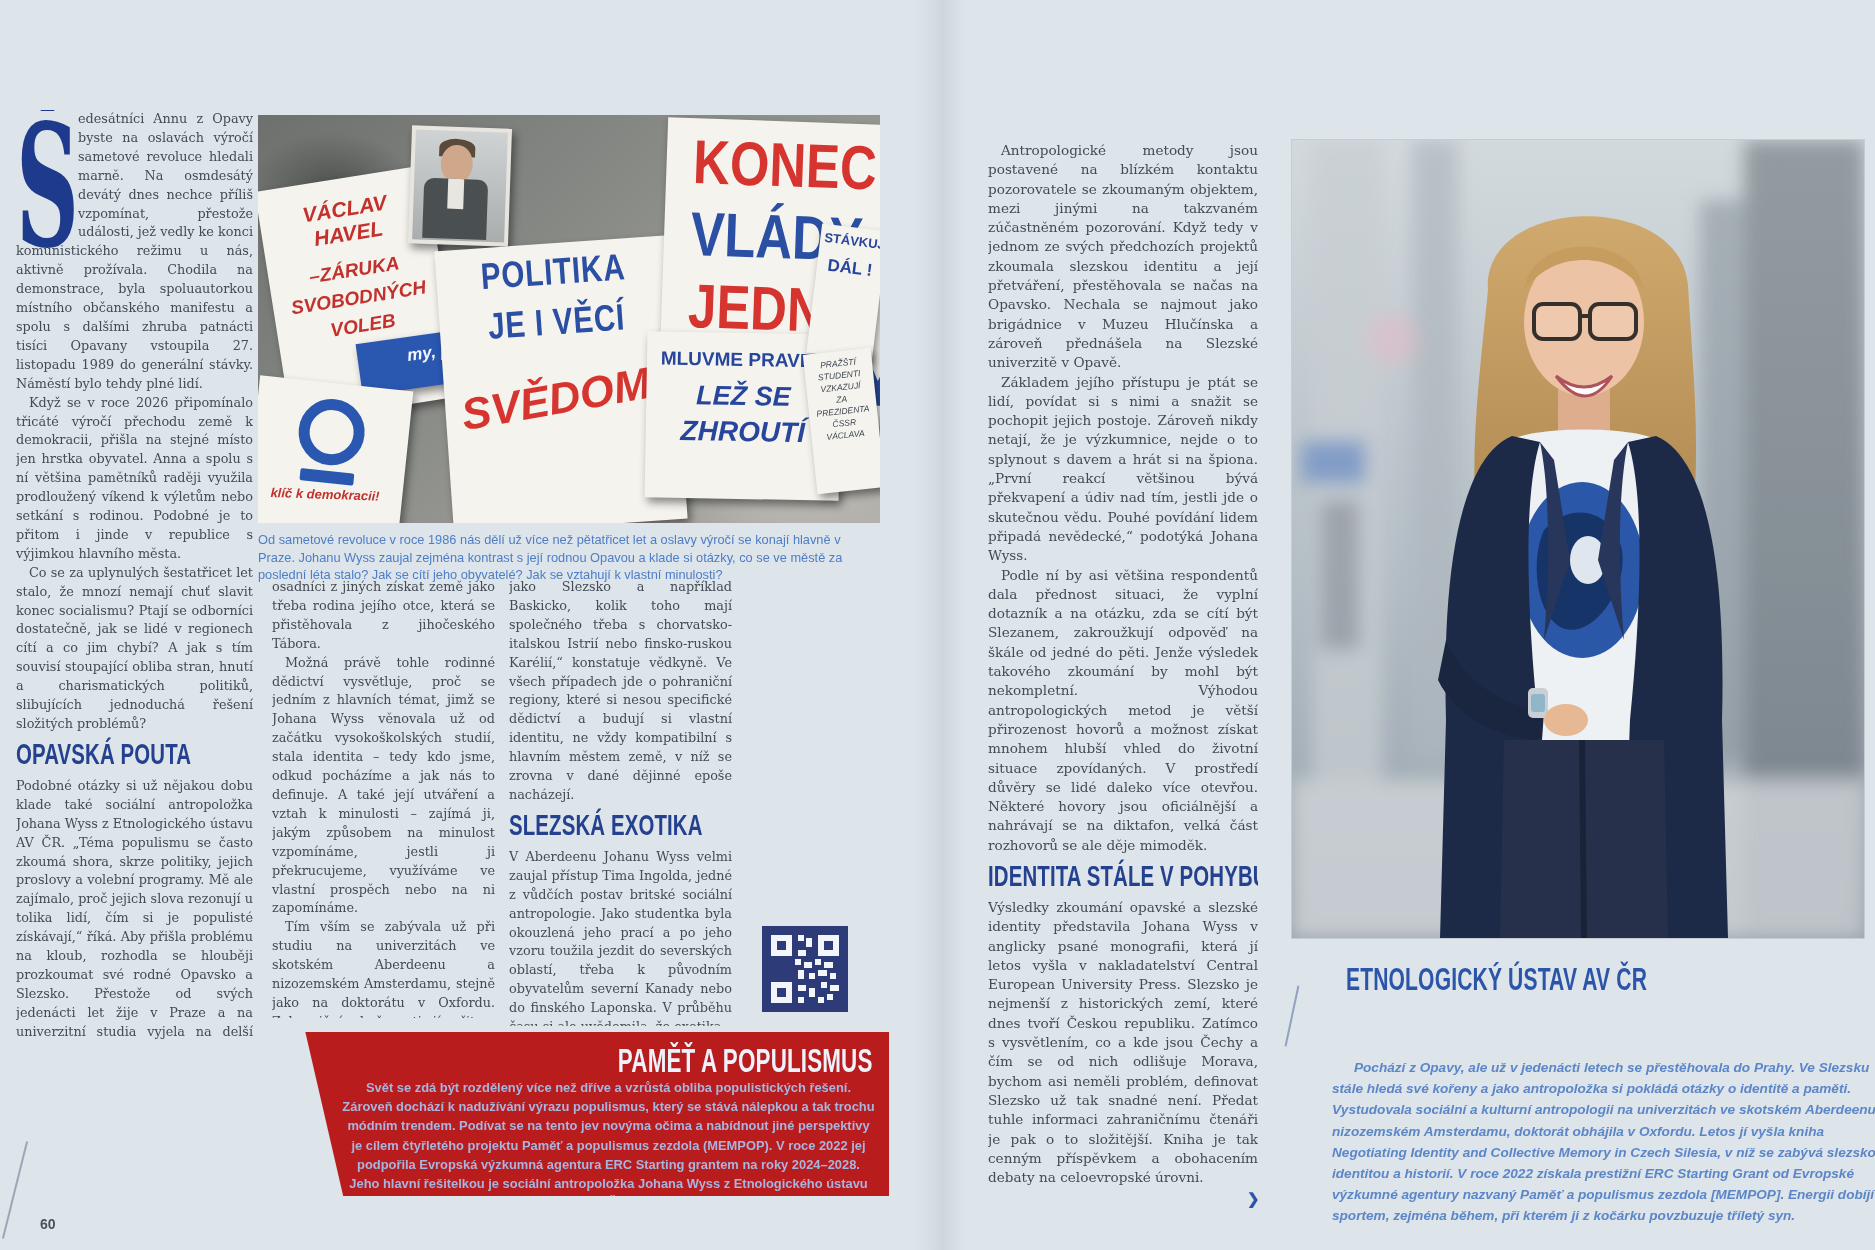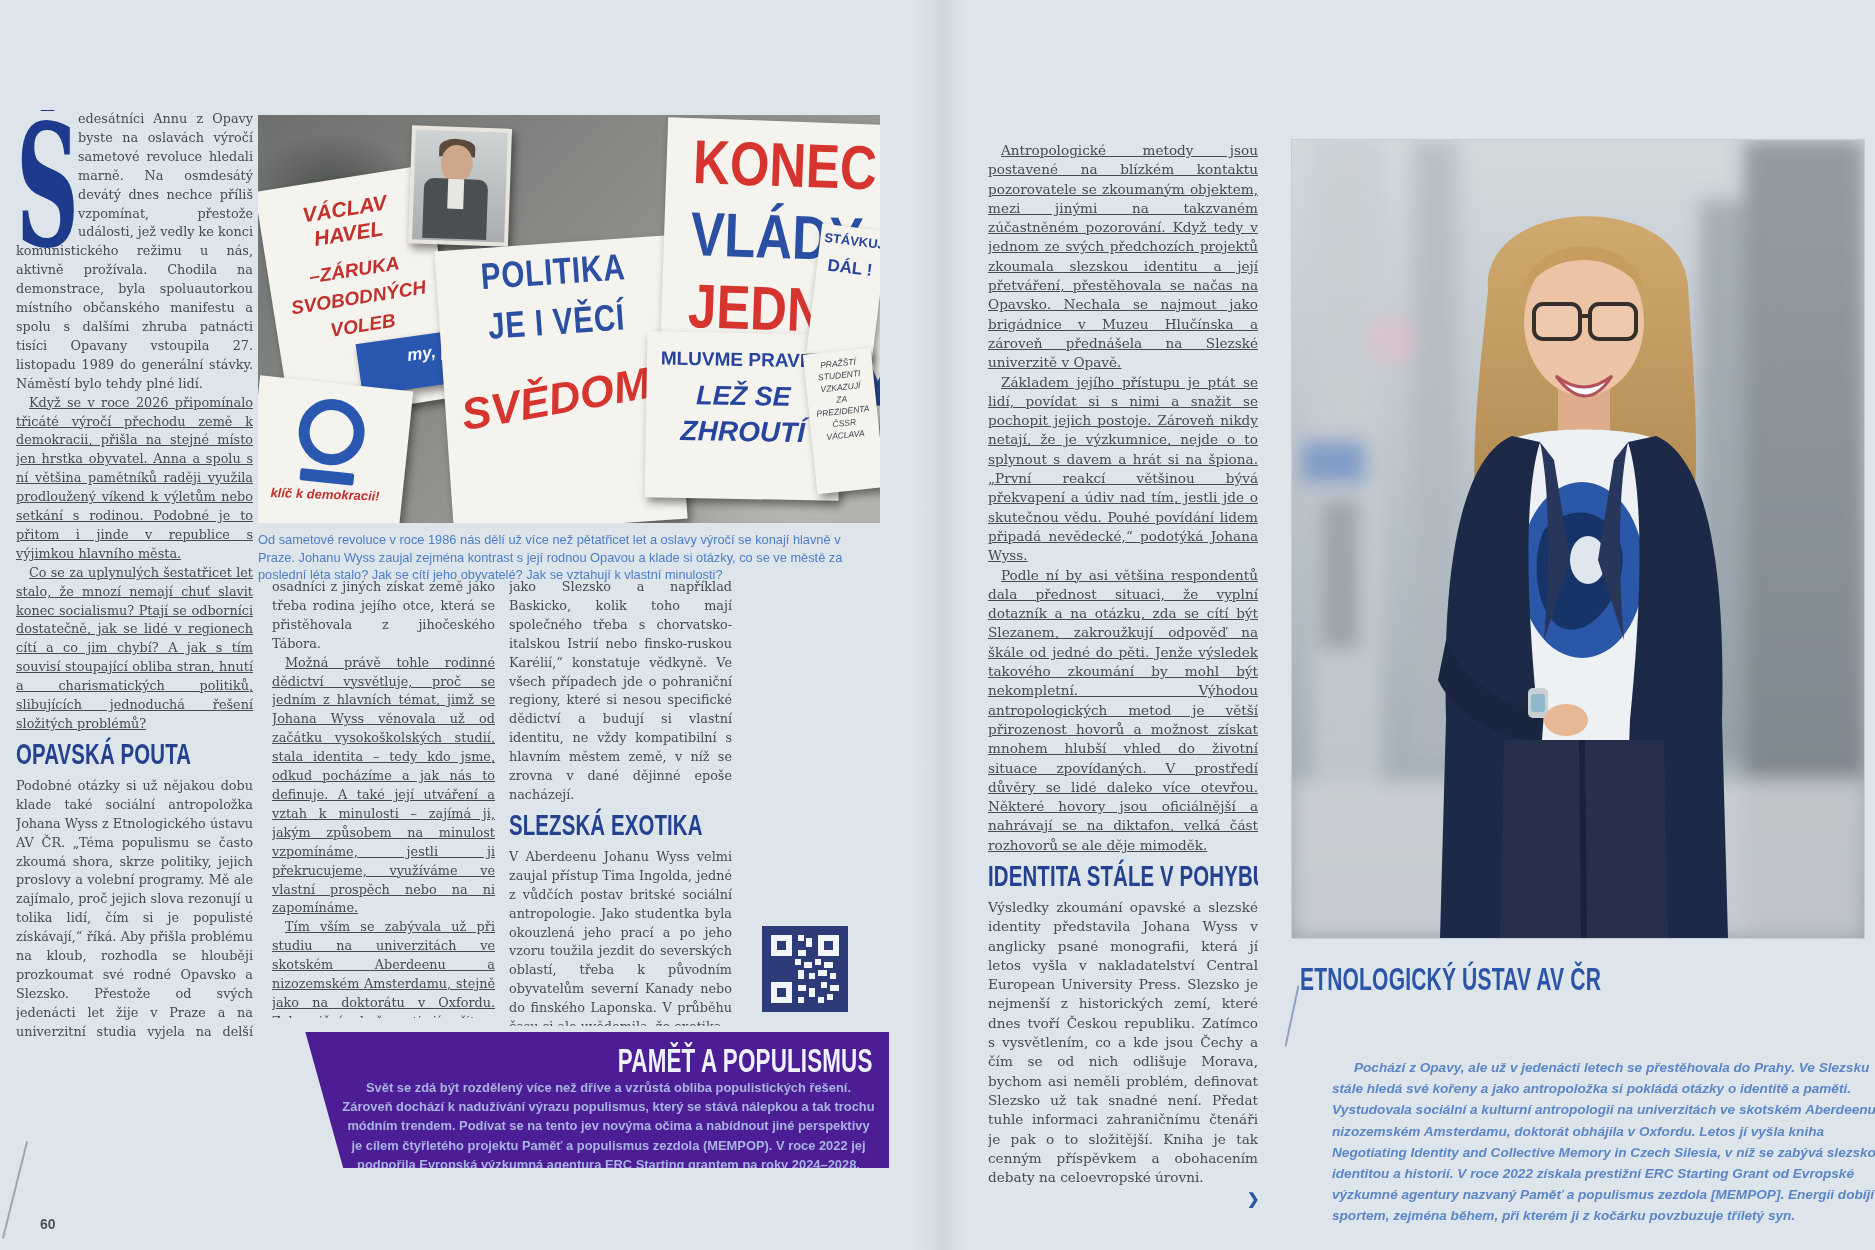--- a/index.html
+++ b/index.html
@@ -3,21 +3,21 @@
 <meta charset="utf-8">
 <style>
   html,body{margin:0;padding:0;background:#b9c2c9;}
   #spread{position:relative;width:1875px;height:1250px;background:#dde4ea;overflow:hidden;
           font-family:"DejaVu Serif",serif;color:#434b55;}
   .gutter{position:absolute;left:915px;top:0;width:50px;height:1250px;
           background:linear-gradient(90deg,rgba(0,0,0,0) 0%,rgba(70,90,110,0.07) 45%,rgba(70,90,110,0.10) 55%,rgba(0,0,0,0) 100%);}
   
   .col{position:absolute;text-align:justify;font-size:12.8px;line-height:18.9px;overflow:hidden;}
   .col p{margin:0;}
-  .col p.ind{text-indent:13px;text-decoration:underline;}
+  .col p.ind{text-indent:13px;}
   .col1{left:16px;top:110px;width:237px;height:930px;}
   .col2{left:272px;top:578px;width:223px;height:440px;}
   .col3{left:509px;top:578px;width:223px;height:448px;}
   .col4{left:988px;top:141px;width:270px;height:1075px;font-size:13.6px;line-height:19.3px;}
   .dropcap{float:left;width:62px;height:118px;}
   .dropcap span{display:inline-block;font-size:168px;line-height:0.92;color:#1d3a8c;
                 transform:scaleX(0.52);transform-origin:left top;font-weight:bold;}
   .hwrap{margin:11px 0 6px 0;height:26px;overflow:visible;white-space:nowrap;}
   .h-cond{display:inline-block;font-family:"Liberation Sans",sans-serif;font-weight:bold;color:#24418f;
           font-size:30px;letter-spacing:0.2px;transform:scaleX(0.68);transform-origin:left center;white-space:nowrap;}
@@ -62,37 +62,37 @@
   .c-stavka .l2{font-size:17px;margin-top:10px;}
   .c-prazsti{left:552px;top:236px;width:62px;height:128px;transform:rotate(-6deg);color:#3e4650;
              font-size:8.5px;line-height:12px;text-align:center;font-style:italic;padding:6px 3px;}
   .c-klic{left:-6px;top:268px;width:138px;height:132px;transform:rotate(6deg);text-align:center;}
   .key-ring{display:inline-block;margin-top:8px;width:44px;height:44px;border:11px solid #2a57b0;border-radius:50%;}
   .key-stem{width:54px;height:12px;background:#2a57b0;margin:2px auto 0 auto;border-radius:2px;}
   .c-klic .kl{color:#c2312c;font-style:italic;font-weight:bold;font-size:13px;margin-top:4px;transform:rotate(-4deg);}
   
   .photo-caption{position:absolute;left:258px;top:531px;width:622px;font-family:"Liberation Sans",sans-serif;
                  font-size:12.8px;line-height:17.6px;color:#4d7ec6;}
-  .infobox{position:absolute;left:258px;top:1032px;width:631px;height:136px;background:#4c1d95;
+  .infobox{position:absolute;left:258px;top:1032px;width:631px;height:164px;background:#b91c1c;
            clip-path:polygon(7.5% 0,100% 0,100% 100%,13.5% 100%);font-family:"Liberation Sans",sans-serif;}
   .ib-title{text-align:right;padding:10px 16px 0 0;height:30px;white-space:nowrap;}
   .ib-title .h-cond{color:#eef2fb;font-size:33px;transform-origin:right center;}
   .ib-body{margin:6px 14px 0 84px;text-align:center;color:#a7b5e0;font-size:12.9px;line-height:19.2px;font-weight:bold;}
   .qr{position:absolute;left:762px;top:926px;width:86px;height:86px;background:#2d3c78;padding:0;}
   .pagenum{position:absolute;left:40px;top:1216px;font-family:"Liberation Sans",sans-serif;
            font-weight:bold;font-size:14px;color:#49525c;}
   .diag{position:absolute;background:#9aa7b5;width:2px;}
   .d1{left:14px;top:1140px;height:100px;transform:rotate(14deg);}
   .d2{left:1291px;top:985px;height:62px;transform:rotate(12deg);background:#8fa3c0;}
   .more{position:absolute;left:1247px;top:1190px;color:#2b55a8;font-family:"Liberation Sans",sans-serif;
         font-weight:bold;font-size:15px;}
   
   .portrait{position:absolute;left:1292px;top:140px;width:572px;height:798px;overflow:hidden;box-shadow:0 0 0 1px rgba(120,135,150,0.25);}
   .profile-name{position:absolute;left:1300px;top:960px;white-space:nowrap;}
-  .profile-name .line2{margin-top:2px;}
+  .profile-name .line2{margin-left:46px;margin-top:2px;}
   .profile-name .h-cond{font-size:31px;color:#2b55a8;}
   .profile-bio{position:absolute;left:1300px;top:1057px;width:568px;font-family:"Liberation Sans",sans-serif;
                font-style:italic;font-size:13.6px;line-height:21.2px;color:#5b86c8;text-indent:22px;font-weight:bold;margin-left:32px;}
 </style>
 </head>
 <body>
 
 <div id="spread">
   <div class="gutter"></div>
 

